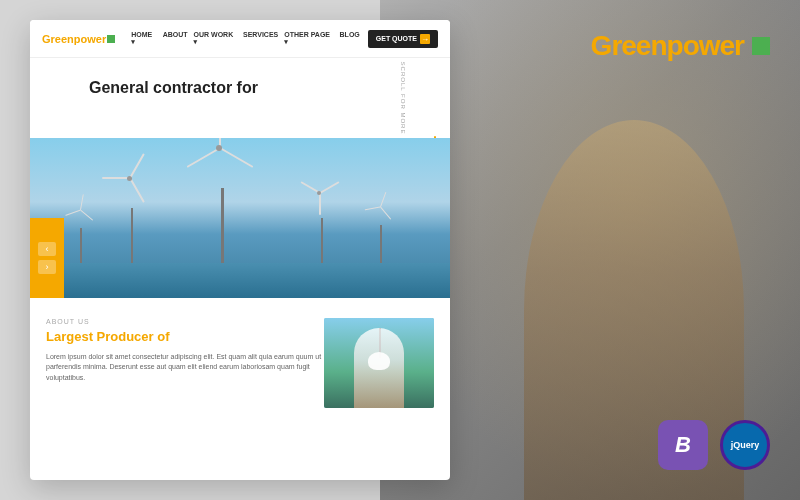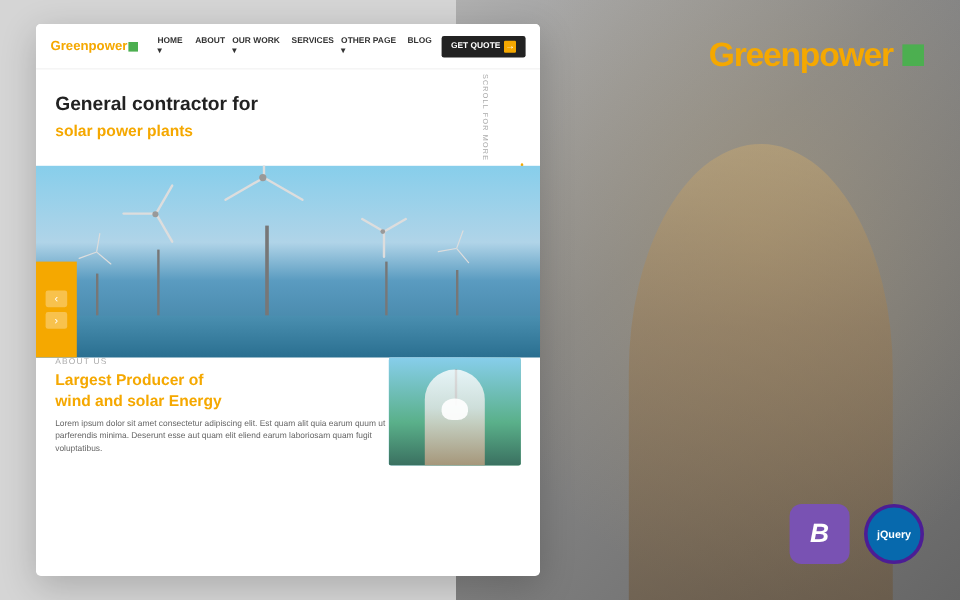--- a/index.html
+++ b/index.html
@@ -211,20 +211,21 @@
       font-size: 8px;
       border-radius: 1px;
     }
 
     
     .hero-section {
       background: white;
       padding: 20px 16px 14px;
       position: relative;
       min-height: 80px;
+      margin-left: 43px;
     }
 
     .hero-title {
       font-size: 16px;
       font-weight: 700;
       color: #222;
       line-height: 1.3;
     }
 
     .hero-subtitle {
@@ -301,21 +302,21 @@
       align-items: center;
       justify-content: center;
       font-size: 9px;
       color: white;
       cursor: pointer;
     }
 
     
     .about-section {
       background: white;
-      padding: 0 16px;
+      padding: 20px 16px;
       display: flex;
       gap: 2px;
     }
 
     .about-text {
       flex: 1;
     }
 
     .about-label {
       font-size: 7px;
@@ -429,21 +430,20 @@
       <div class="nav-btn">
         <span>GET QUOTE</span>
         <div class="nav-btn-arrow">
           <span>→</span>
         </div>
       </div>
     </div>
 
     <div class="hero-section">
       <div class="hero-title">General contractor for</div>
-      <div class="hero-subtitle">solar power plants</div>
 
       <div class="scroll-dots">
         <div class="dot active"></div>
         <div class="dot"></div>
         <div class="dot"></div>
         <div class="dot"></div>
         <div class="dot"></div>
       </div>
       <div class="scroll-label">SCROLL FOR MORE</div>
     </div>
@@ -519,21 +519,20 @@
           <div class="carousel-btn">›</div>
         </div>
       </div>
     </div>
 
     <div class="about-section">
       <div class="about-text">
         <div class="about-label">ABOUT US</div>
         <div class="about-title">
           <span>Largest Producer of</span><br>
-          <span style="color:#f5a800;">wind and solar Energy</span>
         </div>
         <div class="about-body">Lorem ipsum dolor sit amet consectetur adipiscing elit. Est quam alit quia earum quum ut parferendis minima. Deserunt esse aut quam elit eliend earum laboriosam quam fugit voluptatibus.</div>
       </div>
       <div class="about-image">
 
         <div style="position:absolute;top:0;left:0;right:0;bottom:0;background:linear-gradient(180deg,#87ceeb 0%,#5ab08a 60%,#3a7060 100%);"></div>
 
         <div style="position:absolute;top:10px;left:55px;">
           <div style="width:2px;height:30px;background:#555;margin:0 auto;"></div>
         </div>

